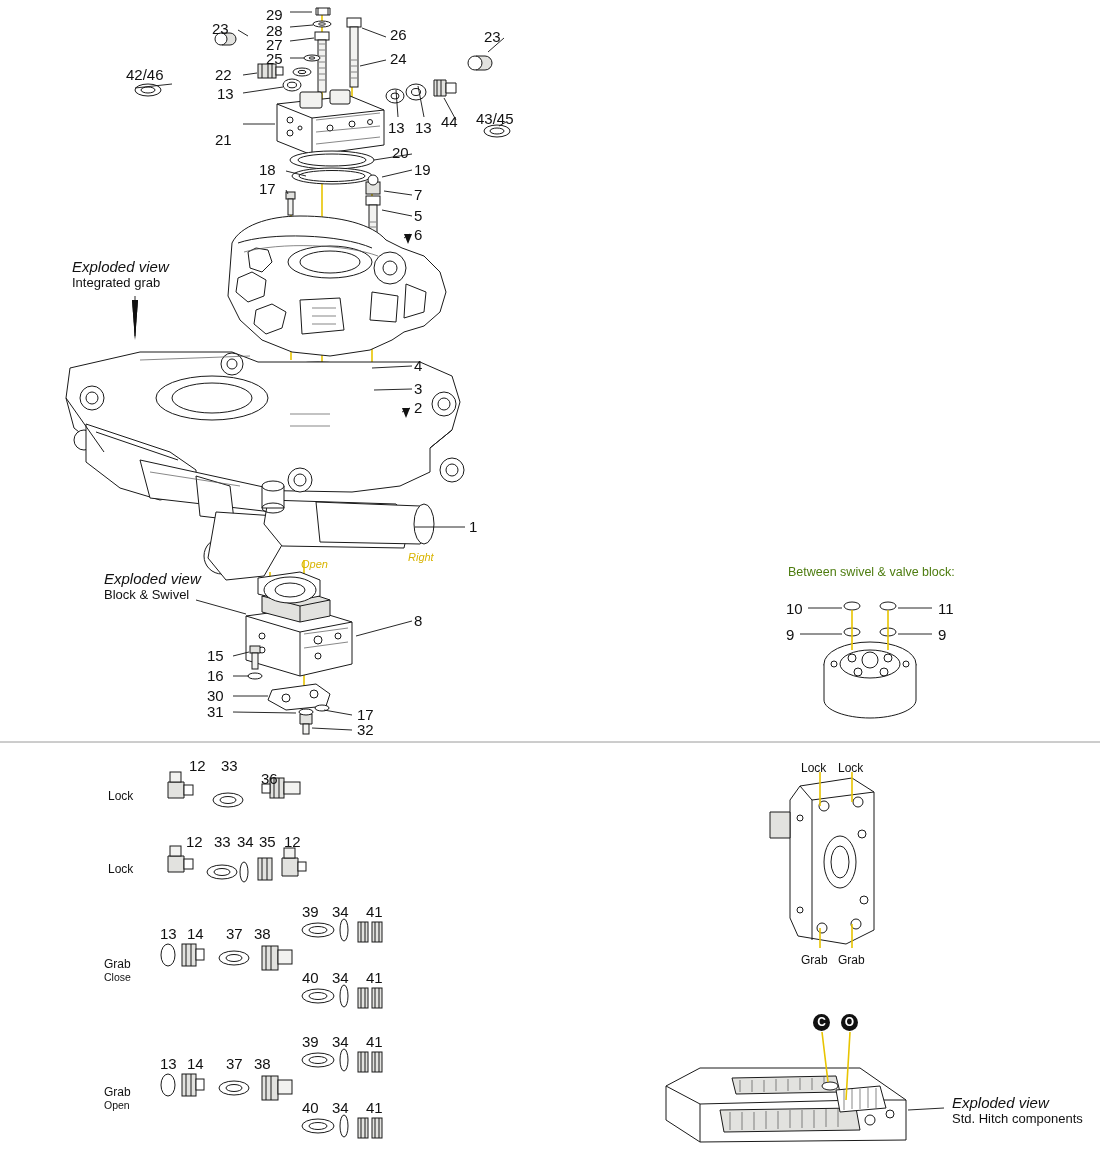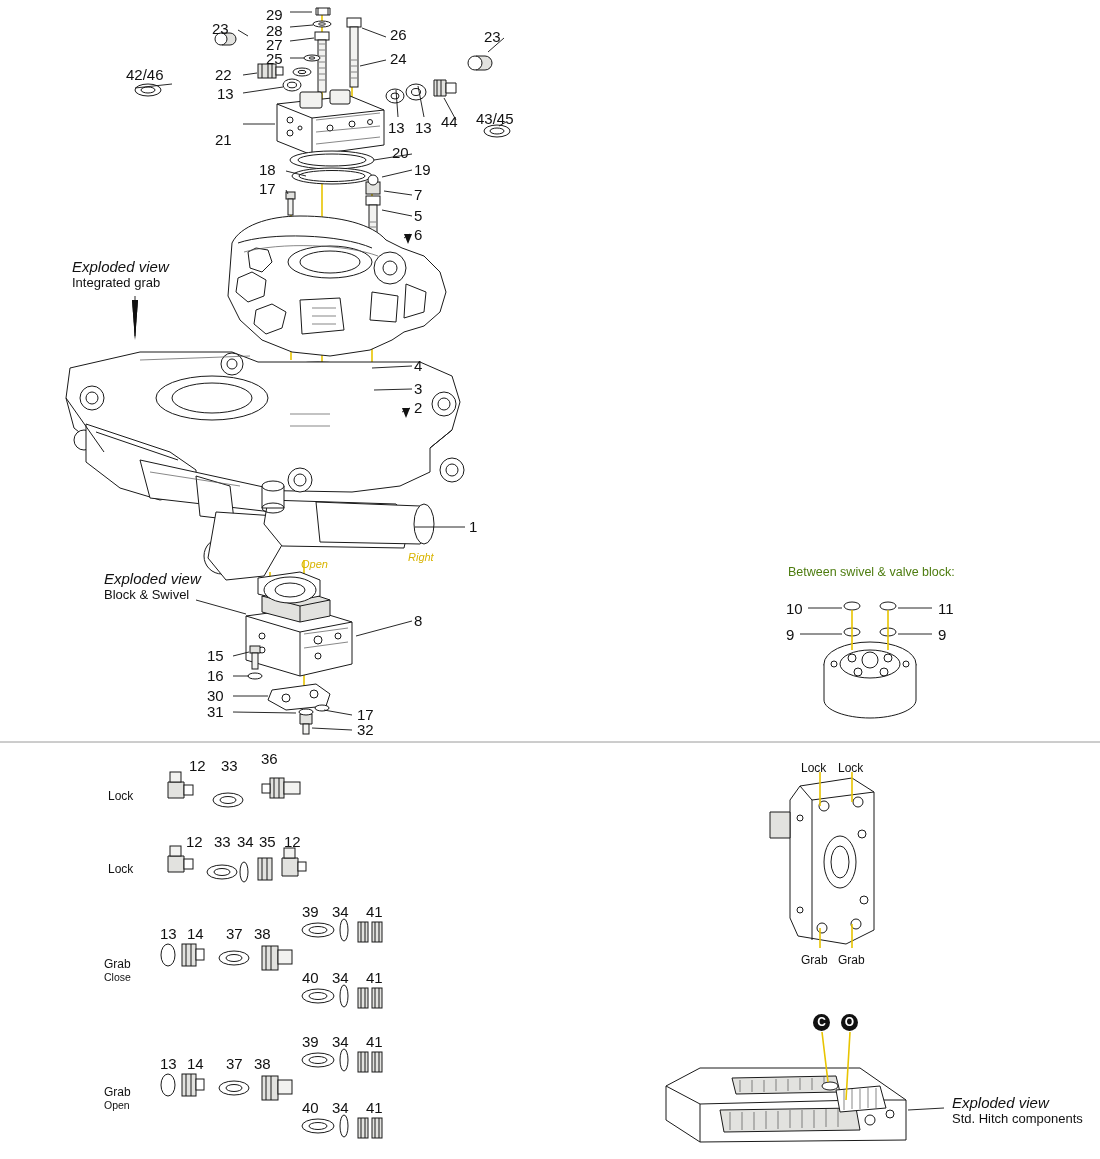--- a/index.html
+++ b/index.html
@@ -472,21 +472,21 @@
     <span>Grab</span>
     <span class="sub">Close</span>
   </div>
   <div class="rowlabel" style="left:104px;top:1086px;">
     <span>Grab</span>
     <span class="sub">Open</span>
   </div>
 
   <div class="lbl" style="left:189px;top:757px;">12</div>
   <div class="lbl" style="left:221px;top:757px;">33</div>
-  <div class="lbl" style="left:261px;top:750px;text-align:center;">36</div>
+  <div class="lbl" style="left:261px;top:770px;text-align:center;">36</div>
 
   <div class="lbl" style="left:186px;top:833px;">12</div>
   <div class="lbl" style="left:214px;top:833px;">33</div>
   <div class="lbl" style="left:237px;top:833px;">34</div>
   <div class="lbl" style="left:259px;top:833px;">35</div>
   <div class="lbl" style="left:284px;top:833px;">12</div>
 
   <div class="lbl" style="left:160px;top:925px;">13</div>
   <div class="lbl" style="left:187px;top:925px;">14</div>
   <div class="lbl" style="left:226px;top:925px;">37</div>

